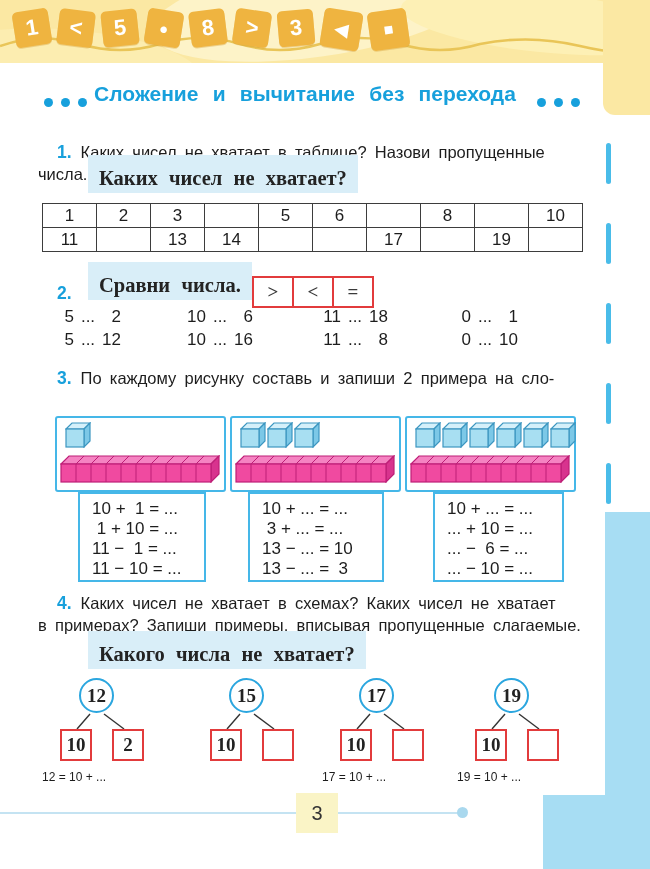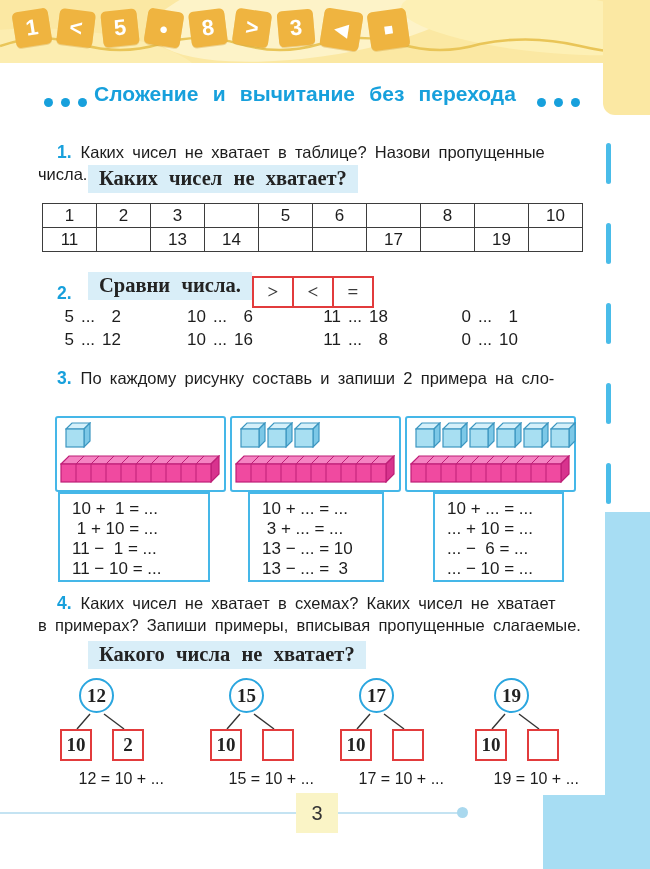--- a/index.html
+++ b/index.html
@@ -33,21 +33,21 @@
          font-size:21px;font-weight:bold;line-height:27px;word-spacing:.4em}
   .dotrow{display:flex;gap:8px}
   .dotrow .dot{width:9px;height:9px;border-radius:50%;background:#17A0DC}
   .dots-left{left:44px;top:98px}
   .dots-right{left:537px;top:98px}
 
   
   .para{left:38px;width:552px;font-size:16.5px;line-height:22px;word-spacing:.22em}
   .tnum{color:#17A0DC;font-weight:bold;margin-left:19px;margin-right:9px;font-size:17.5px}
   .q{background:#D9EEF8;font-family:"Liberation Serif",serif;font-weight:bold;color:#232323;
-     font-size:20.5px;padding:2px 11px 4px;word-spacing:.3em;white-space:nowrap}
+     font-size:20.5px;padding:12px 11px 4px;word-spacing:.3em;white-space:nowrap}
 
   
   .ntable{left:42px;top:203px;width:541px;border-collapse:collapse;table-layout:fixed}
   .ntable td{border:1.6px solid #3d3d3d;height:23px;text-align:center;font-size:17px;padding:0;background:#fff}
 
   
   .signs{left:252px;top:276px;display:flex}
   .sign{width:38px;height:28px;border:2px solid #E23B3C;background:#fff;margin-left:-2px;
         display:flex;align-items:center;justify-content:center;
         font-family:"Liberation Serif",serif;font-size:19px;font-weight:bold;color:#3a3a3a}
@@ -66,21 +66,21 @@
   
   .scheme{top:678px;width:85px;height:118px}
   .circle{position:absolute;left:19px;top:0;width:31px;height:31px;border:2.5px solid #2BA6DF;border-radius:50%;
           background:#fff;display:flex;align-items:center;justify-content:center;
           font-family:"Liberation Serif",serif;font-size:19px;font-weight:600;color:#222}
   .links{position:absolute;left:0;top:35px}
   .sq{position:absolute;top:51px;width:28px;height:28px;border:2.5px solid #E23B3C;background:#fff;
       display:flex;align-items:center;justify-content:center;
       font-family:"Liberation Serif",serif;font-size:19px;font-weight:600;color:#222}
   .sq-a{left:0}.sq-b{left:52px}
-  .eq{position:absolute;left:-18px;top:92px;width:122px;text-align:right;font-size:16px;white-space:pre;color:#1d1d1d}
+  .eq{position:absolute;left:-18px;top:92px;width:122px;text-align:left;font-size:12px;white-space:pre;color:#1d1d1d}
 
   
   .fline{left:0;top:812px;width:462px;height:2px;background:#C4E3F2}
   .fdot{left:457px;top:807px;width:11px;height:11px;border-radius:50%;background:#A9D8EE}
   .fsquare{left:296px;top:793px;width:42px;height:40px;background:#FAF4C6;
            display:flex;align-items:center;justify-content:center;font-size:20px;color:#333}
   .strip{left:605px;top:512px;width:45px;height:284px;background:#A7DDF3}
   .block{left:543px;top:795px;width:107px;height:74px;background:#A7DDF3}
   .dash{left:606px;width:5px;height:41px;border-radius:3px;background:#49BCE9}
 </style>
@@ -314,21 +314,21 @@
         <line x1="91" y1="9" x2="99" y2="1" stroke="#BE1F77" stroke-width="1"></line>
         <line x1="106" y1="9" x2="106" y2="27" stroke="#BE1F77" stroke-width="1"></line>
         <line x1="106" y1="9" x2="114" y2="1" stroke="#BE1F77" stroke-width="1"></line>
         <line x1="121" y1="9" x2="121" y2="27" stroke="#BE1F77" stroke-width="1"></line>
         <line x1="121" y1="9" x2="129" y2="1" stroke="#BE1F77" stroke-width="1"></line>
         <line x1="136" y1="9" x2="136" y2="27" stroke="#BE1F77" stroke-width="1"></line>
         <line x1="136" y1="9" x2="144" y2="1" stroke="#BE1F77" stroke-width="1"></line>
       </svg></div>
 </div>
 
-<div class="abs exbox" style="left:58px;width:152px">
+<div class="abs exbox" style="left:78px;width:128px">
   <div class="eqline">10 +  1 = ...</div>
   <div class="eqline"> 1 + 10 = ...</div>
   <div class="eqline">11 −  1 = ...</div>
   <div class="eqline">11 − 10 = ...</div>
 </div>
 <div class="abs exbox" style="left:248px;width:136px">
   <div class="eqline">10 + ... = ...</div>
   <div class="eqline"> 3 + ... = ...</div>
   <div class="eqline">13 − ... = 10</div>
   <div class="eqline">13 − ... =  3</div>
@@ -359,21 +359,20 @@
   <div class="eq">12 = 10 + ...</div>
 </div>
 <div class="abs scheme" style="left:210px">
   <div class="circle">15</div>
   <svg class="links" width="85" height="17">
       <line x1="30" y1="1" x2="17" y2="16" stroke="#333" stroke-width="1.4"></line>
       <line x1="44" y1="1" x2="64" y2="16" stroke="#333" stroke-width="1.4"></line>
     </svg>
   <div class="sq sq-a">10</div>
   <div class="sq sq-b"></div>
-  <div class="eq">15 = 10 + ...</div>
 </div>
 <div class="abs scheme" style="left:340px">
   <div class="circle">17</div>
   <svg class="links" width="85" height="17">
       <line x1="30" y1="1" x2="17" y2="16" stroke="#333" stroke-width="1.4"></line>
       <line x1="44" y1="1" x2="64" y2="16" stroke="#333" stroke-width="1.4"></line>
     </svg>
   <div class="sq sq-a">10</div>
   <div class="sq sq-b"></div>
   <div class="eq">17 = 10 + ...</div>

